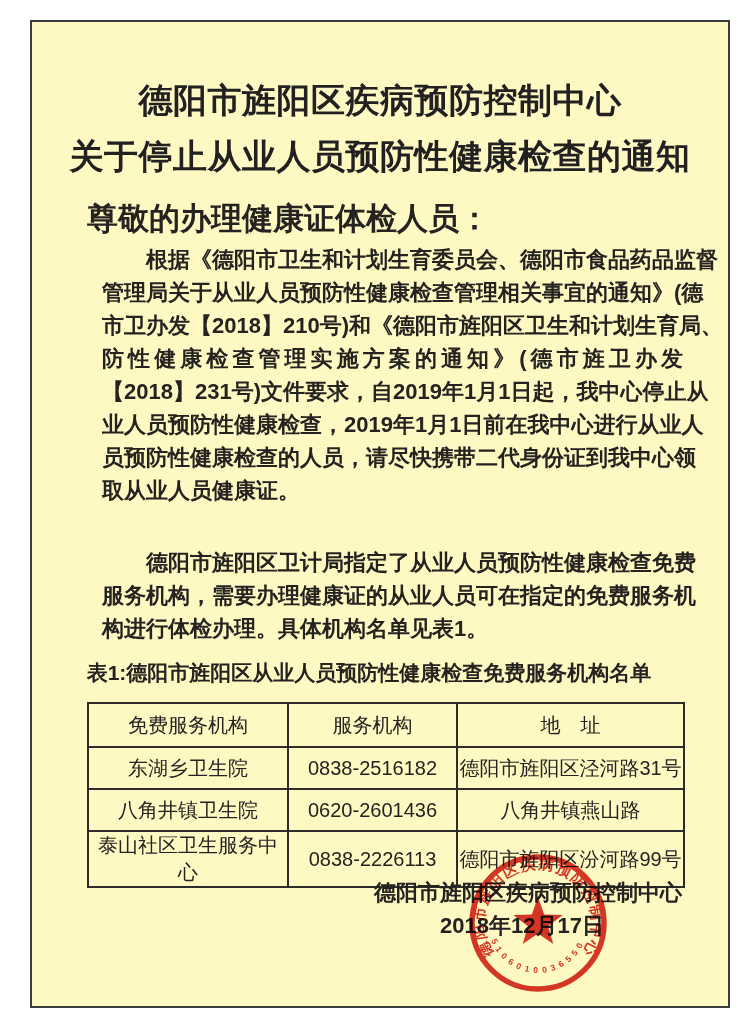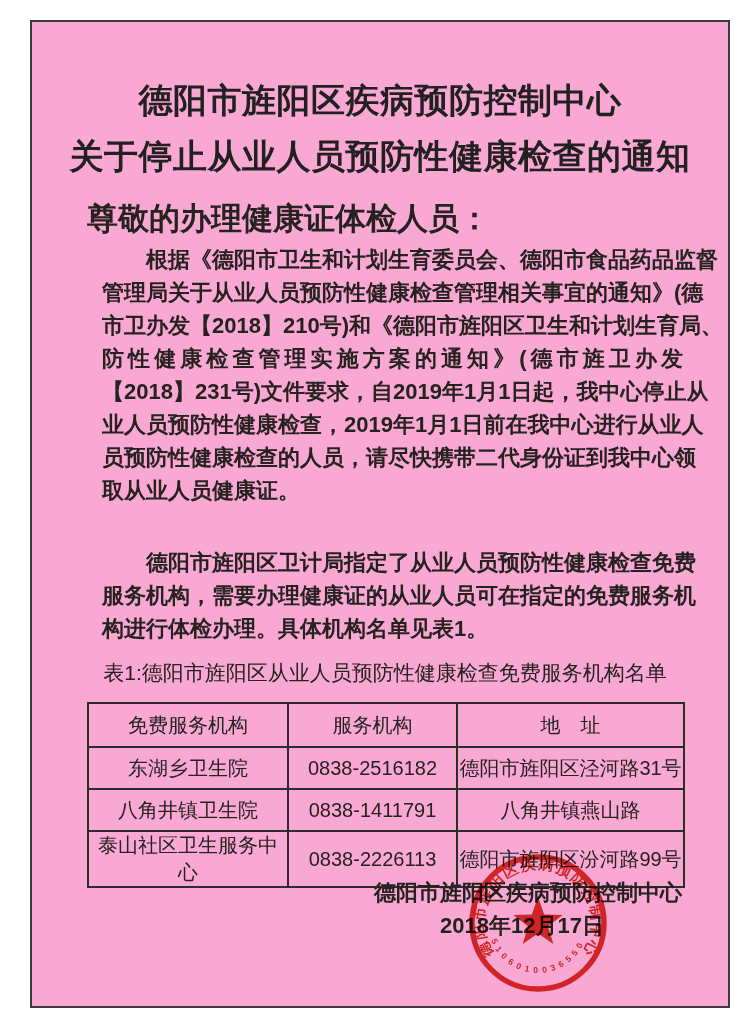--- a/index.html
+++ b/index.html
@@ -9,21 +9,21 @@
     font-family:"Liberation Sans","DejaVu Sans",sans-serif;
     color:#262220;
     position:relative;
     overflow:hidden;
     -webkit-font-smoothing:antialiased;
   }
   .sheet {
     position:absolute; left:30px; top:20px;
     width:696px; height:984px;
     border:2px solid #3c3c3c;
-    background:#f9a8d4;
+    background:#fef9c3;
   }
   .doc-title {
     position:absolute; left:0; top:50px; width:100%;
     text-align:center;
     font-size:34px; font-weight:bold;
     line-height:56px;
     letter-spacing:0.5px;
     color:#232021;
   }
   .greeting {
@@ -38,23 +38,23 @@
     font-size:22px; font-weight:bold;
     line-height:33px; height:33px;
     white-space:nowrap;
     text-align:justify;
     text-align-last:justify;
     color:#262220;
     margin-left:15px;
   }
   .bline.lastline { text-align-last:left; white-space:normal; }
   .table-caption {
-    position:absolute; left:55px; top:637px; width:596px;
+    position:absolute; left:39px; top:637px; width:596px;
     text-align:center;
-    font-size:21px; font-weight:normal;
+    font-size:21px; font-weight:bold;
     letter-spacing:0px;
     color:#262220;
   }
   table.org-table {
     position:absolute; left:55px; top:680px;
     width:596px;
     border-collapse:collapse;
     table-layout:fixed;
   }
   table.org-table th, table.org-table td {
@@ -129,21 +129,21 @@
       </tr>
     </thead>
     <tbody>
         <tr>
           <td>东湖乡卫生院</td>
           <td>0838-2516182</td>
           <td>德阳市旌阳区泾河路31号</td>
         </tr>
         <tr>
           <td>八角井镇卫生院</td>
-          <td>0838-1411791</td>
+          <td>0620-2601436</td>
           <td>八角井镇燕山路</td>
         </tr>
         <tr>
           <td>泰山社区卫生服务中心</td>
           <td>0838-2226113</td>
           <td>德阳市旌阳区汾河路99号</td>
         </tr>
       </tbody>
   </table>
 

